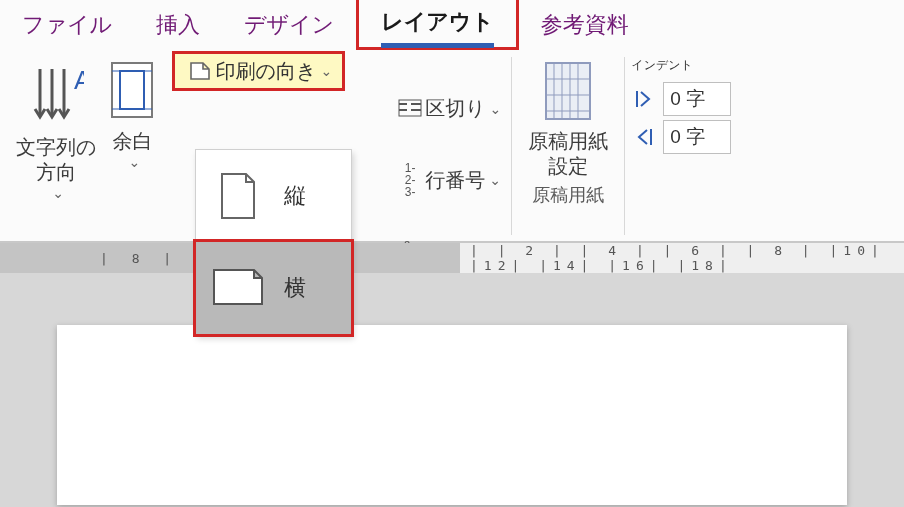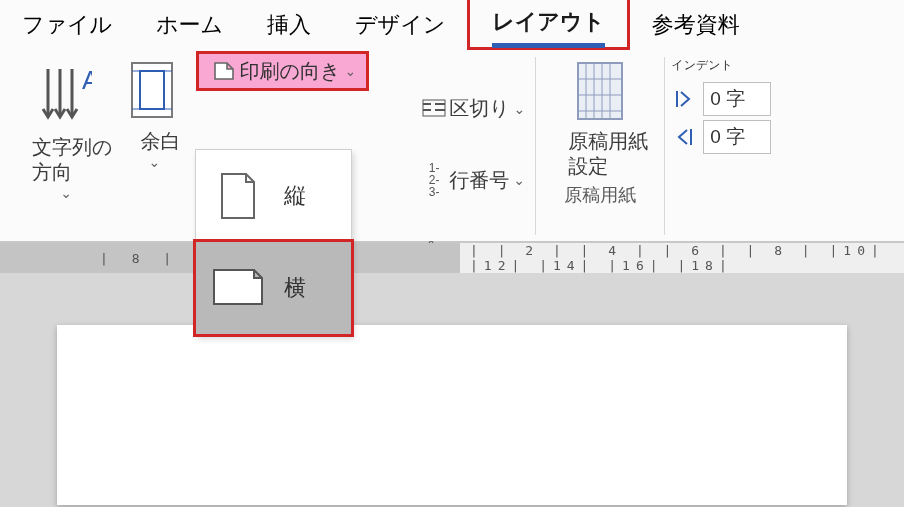--- a/index.html
+++ b/index.html
@@ -1,37 +1,37 @@
 <!DOCTYPE html>
 <html><head>
 <meta charset="utf-8">
 <style>
   html,body{margin:0;padding:0;font-family:"Yu Gothic","Meiryo",sans-serif;background:#f3f3f3;color:#323232;overflow:hidden;}
   .app{width:904px;height:507px;position:relative;background:#f3f3f3;}
 
   
   .tabs{height:50px;display:flex;align-items:flex-end;background:#fbfbfb;border-bottom:1px solid #fbfbfb;}
-  .tab{padding:0 22px;height:50px;display:flex;align-items:center;font-size:22px;color:#000000;cursor:pointer;}
+  .tab{padding:0 22px;height:50px;display:flex;align-items:center;font-size:22px;color:#701a75;cursor:pointer;}
   .tab.active{font-weight:bold;color:#1a1a1a;}
   .tab.active .tab-label{border-bottom:5px solid #2f5eb3;padding-bottom:6px;margin-bottom:-11px;}
   .tab.highlight{border:3px solid #d22626;}
 
   
   .ribbon{height:190px;background:#fbfbfb;border-bottom:2px solid #c8c8c8;display:flex;position:relative;}
   .group-sep{width:1px;background:#d8d8d8;margin:6px 0;}
   .group{display:flex;flex-direction:column;align-items:center;padding:6px 10px 2px 10px;}
   .big-btn{display:flex;flex-direction:column;align-items:center;justify-content:center;padding:2px 6px 0 6px;font-size:20px;color:#3c3c3c;cursor:pointer;}
   .big-btn svg{display:block;margin:0 auto 6px auto;}
-  .big-label{line-height:1.25;display:block;text-align:left;margin-left:16px;}
+  .big-label{line-height:1.25;display:block;text-align:center;}
   .chev{font-size:14px;margin-left:4px;color:#666;}
   .row-btn{display:flex;align-items:center;height:38px;font-size:20px;color:#3c3c3c;padding:0 10px;cursor:pointer;margin-top:40px;}
   .row-btn .ic{width:30px;display:flex;justify-content:center;}
   .stack{display:flex;flex-direction:column;padding-top:4px;}
 
-  .orient-btn{display:flex;align-items:center;height:34px;padding:0 10px;font-size:20px;border:3px solid #d22626;background:#f9a8d4;cursor:pointer;}
+  .orient-btn{display:flex;align-items:center;height:34px;padding:0 10px;font-size:20px;border:3px solid #d22626;background:#fef9c3;cursor:pointer;}
   .orient-btn .ic{width:30px;display:flex;justify-content:center;}
 
   
   .dropdown{position:absolute;left:195px;top:98px;width:155px;background:#fff;border:1px solid #d0d0d0;box-shadow:2px 4px 6px rgba(0,0,0,.15);z-index:5;}
   .dd-item{display:flex;align-items:center;height:92px;padding:0 14px;font-size:22px;cursor:pointer;}
   .dd-item.sel{background:#b9b9b9;border:3px solid #d22626;margin:-3px;} 
   .dd-icon{width:56px;display:flex;justify-content:center;margin-right:18px;}
 
   
   .group-caption{font-size:18px;color:#5a5a5a;margin-top:4px;}
@@ -51,23 +51,20 @@
   .page{width:790px;height:180px;background:#fff;box-shadow:0 2px 6px rgba(0,0,0,.25);} 
 </style>
 </head>
 <body>
 
 <div class="app">
 
   <div class="tabs">
     <div class="tab">
         <span class="tab-label">ファイル</span>
-      </div>
-    <div class="tab">
-        <span class="tab-label">ホーム</span>
       </div>
     <div class="tab">
         <span class="tab-label">挿入</span>
       </div>
     <div class="tab">
         <span class="tab-label">デザイン</span>
       </div>
     <div class="tab active highlight">
         <span class="tab-label">レイアウト</span>
       </div>

